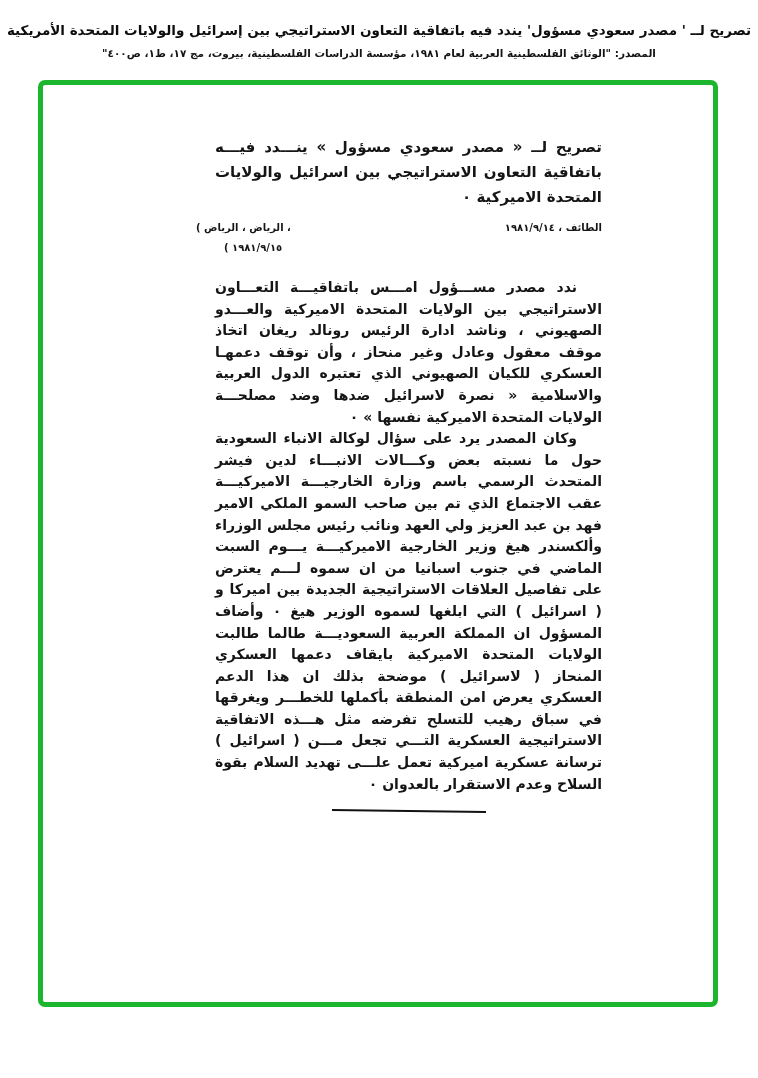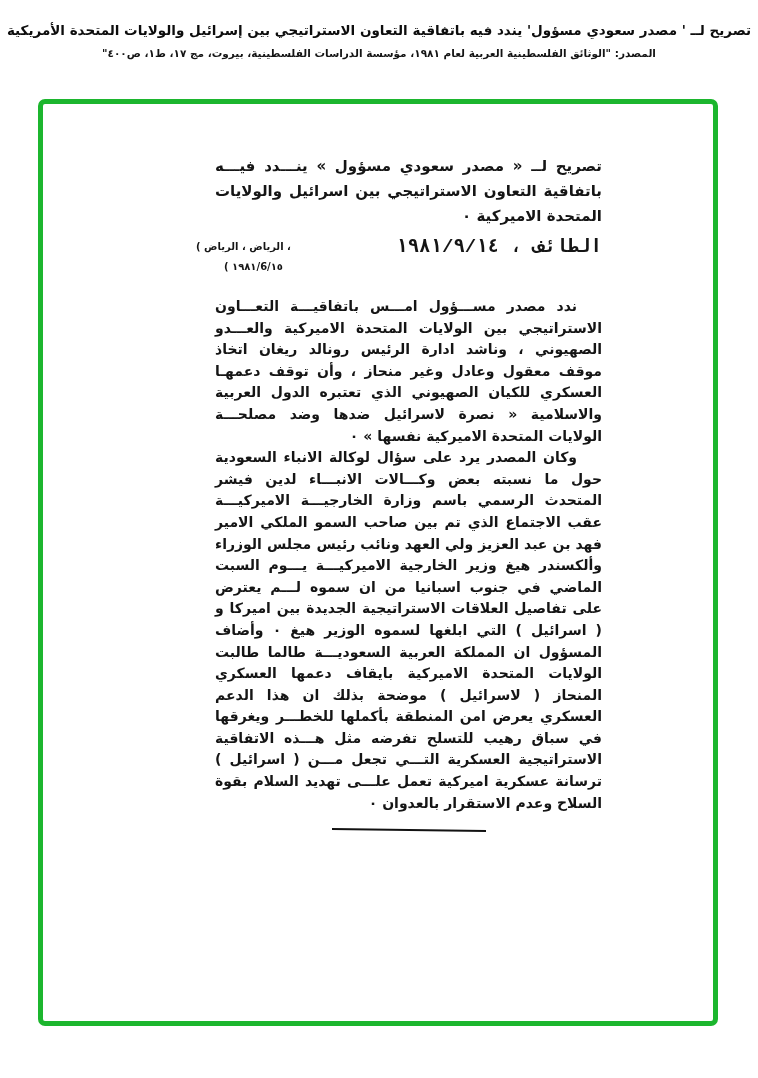--- a/index.html
+++ b/index.html
@@ -23,21 +23,21 @@
   }
   .header-source{
     margin-top:9px;
     font-size:10.5px;font-weight:bold;
     white-space:nowrap;
     color:#141414;
   }
   
   .frame{
     position:absolute;
-    left:38px;top:99px;
+    left:38px;top:80px;
     width:680px;height:927px;
     border:5px solid #1cb62e;
     border-radius:7px;
     box-sizing:border-box;
     background:#ffffff;
   }
   
   .doc{
     position:absolute;
     top:50px;right:111px;
@@ -52,24 +52,23 @@
     text-align:justify;
   }
   .dateline{
     margin-top:8px;
     display:flex;
     justify-content:space-between;
     align-items:flex-start;
     direction:rtl;
   }
   .place-date{
-    font-size:19px;font-weight:bold;
+    font-size:10px;font-weight:bold;
     line-height:20px;
     white-space:nowrap;
-    font-family:Liberation Mono, monospace;
   }
   .cite{
     direction:ltr;            
     text-align:left;
     font-size:10px;font-weight:bold;
     line-height:20px;
     margin-left:-19px;
     white-space:nowrap;
   }
   .cite-l2{margin-left:28px;}
@@ -101,21 +100,21 @@
   <div class="frame" style="border-color: rgb(28, 182, 46);">
 
     <div class="doc">
 
       <p class="doc-title">تصريح لــ « مصدر سعودي مسؤول » ينـــدد فيـــه باتفاقية التعاون الاستراتيجي بين اسرائيل والولايات المتحدة الاميركية ٠</p>
 
       <div class="dateline">
         <div class="place-date">الطائف ، ١٩٨١/٩/١٤</div>
         <div class="cite">
           <div>( الرياض ، الرياض ،</div>
-          <div class="cite-l2">( ١٩٨١/6/١٥</div>
+          <div class="cite-l2">( ١٩٨١/٩/١٥</div>
         </div>
       </div>
 
       <div class="doc-body">
         <p class="body-par">ندد مصدر مســـؤول امـــس باتفاقيـــة التعـــاون الاستراتيجي بين الولايات المتحدة الاميركية والعـــدو الصهيوني ، وناشد ادارة الرئيس رونالد ريغان اتخاذ موقف معقول وعادل وغير منحاز ، وأن توقف دعمهـا العسكري للكيان الصهيوني الذي تعتبره الدول العربية والاسلامية « نصرة لاسرائيل ضدها وضد مصلحـــة الولايات المتحدة الاميركية نفسها » ٠</p>
         <p class="body-par">وكان المصدر يرد على سؤال لوكالة الانباء السعودية حول ما نسبته بعض وكـــالات الانبـــاء لدين فيشر المتحدث الرسمي باسم وزارة الخارجيـــة الاميركيـــة عقب الاجتماع الذي تم بين صاحب السمو الملكي الامير فهد بن عبد العزيز ولي العهد ونائب رئيس مجلس الوزراء وألكسندر هيغ وزير الخارجية الاميركيـــة يـــوم السبت الماضي في جنوب اسبانيا من ان سموه لـــم يعترض على تفاصيل العلاقات الاستراتيجية الجديدة بين اميركا و ( اسرائيل ) التي ابلغها لسموه الوزير هيغ ٠ وأضاف المسؤول ان المملكة العربية السعوديـــة طالما طالبت الولايات المتحدة الاميركية بايقاف دعمها العسكري المنحاز ( لاسرائيل ) موضحة بذلك ان هذا الدعم العسكري يعرض امن المنطقة بأكملها للخطـــر ويغرقها في سباق رهيب للتسلح تفرضه مثل هـــذه الاتفاقية الاستراتيجية العسكرية التـــي تجعل مـــن ( اسرائيل ) ترسانة عسكرية اميركية تعمل علـــى تهديد السلام بقوة السلاح وعدم الاستقرار بالعدوان ٠</p>
       </div>
 
       <div class="divider"></div>
 

